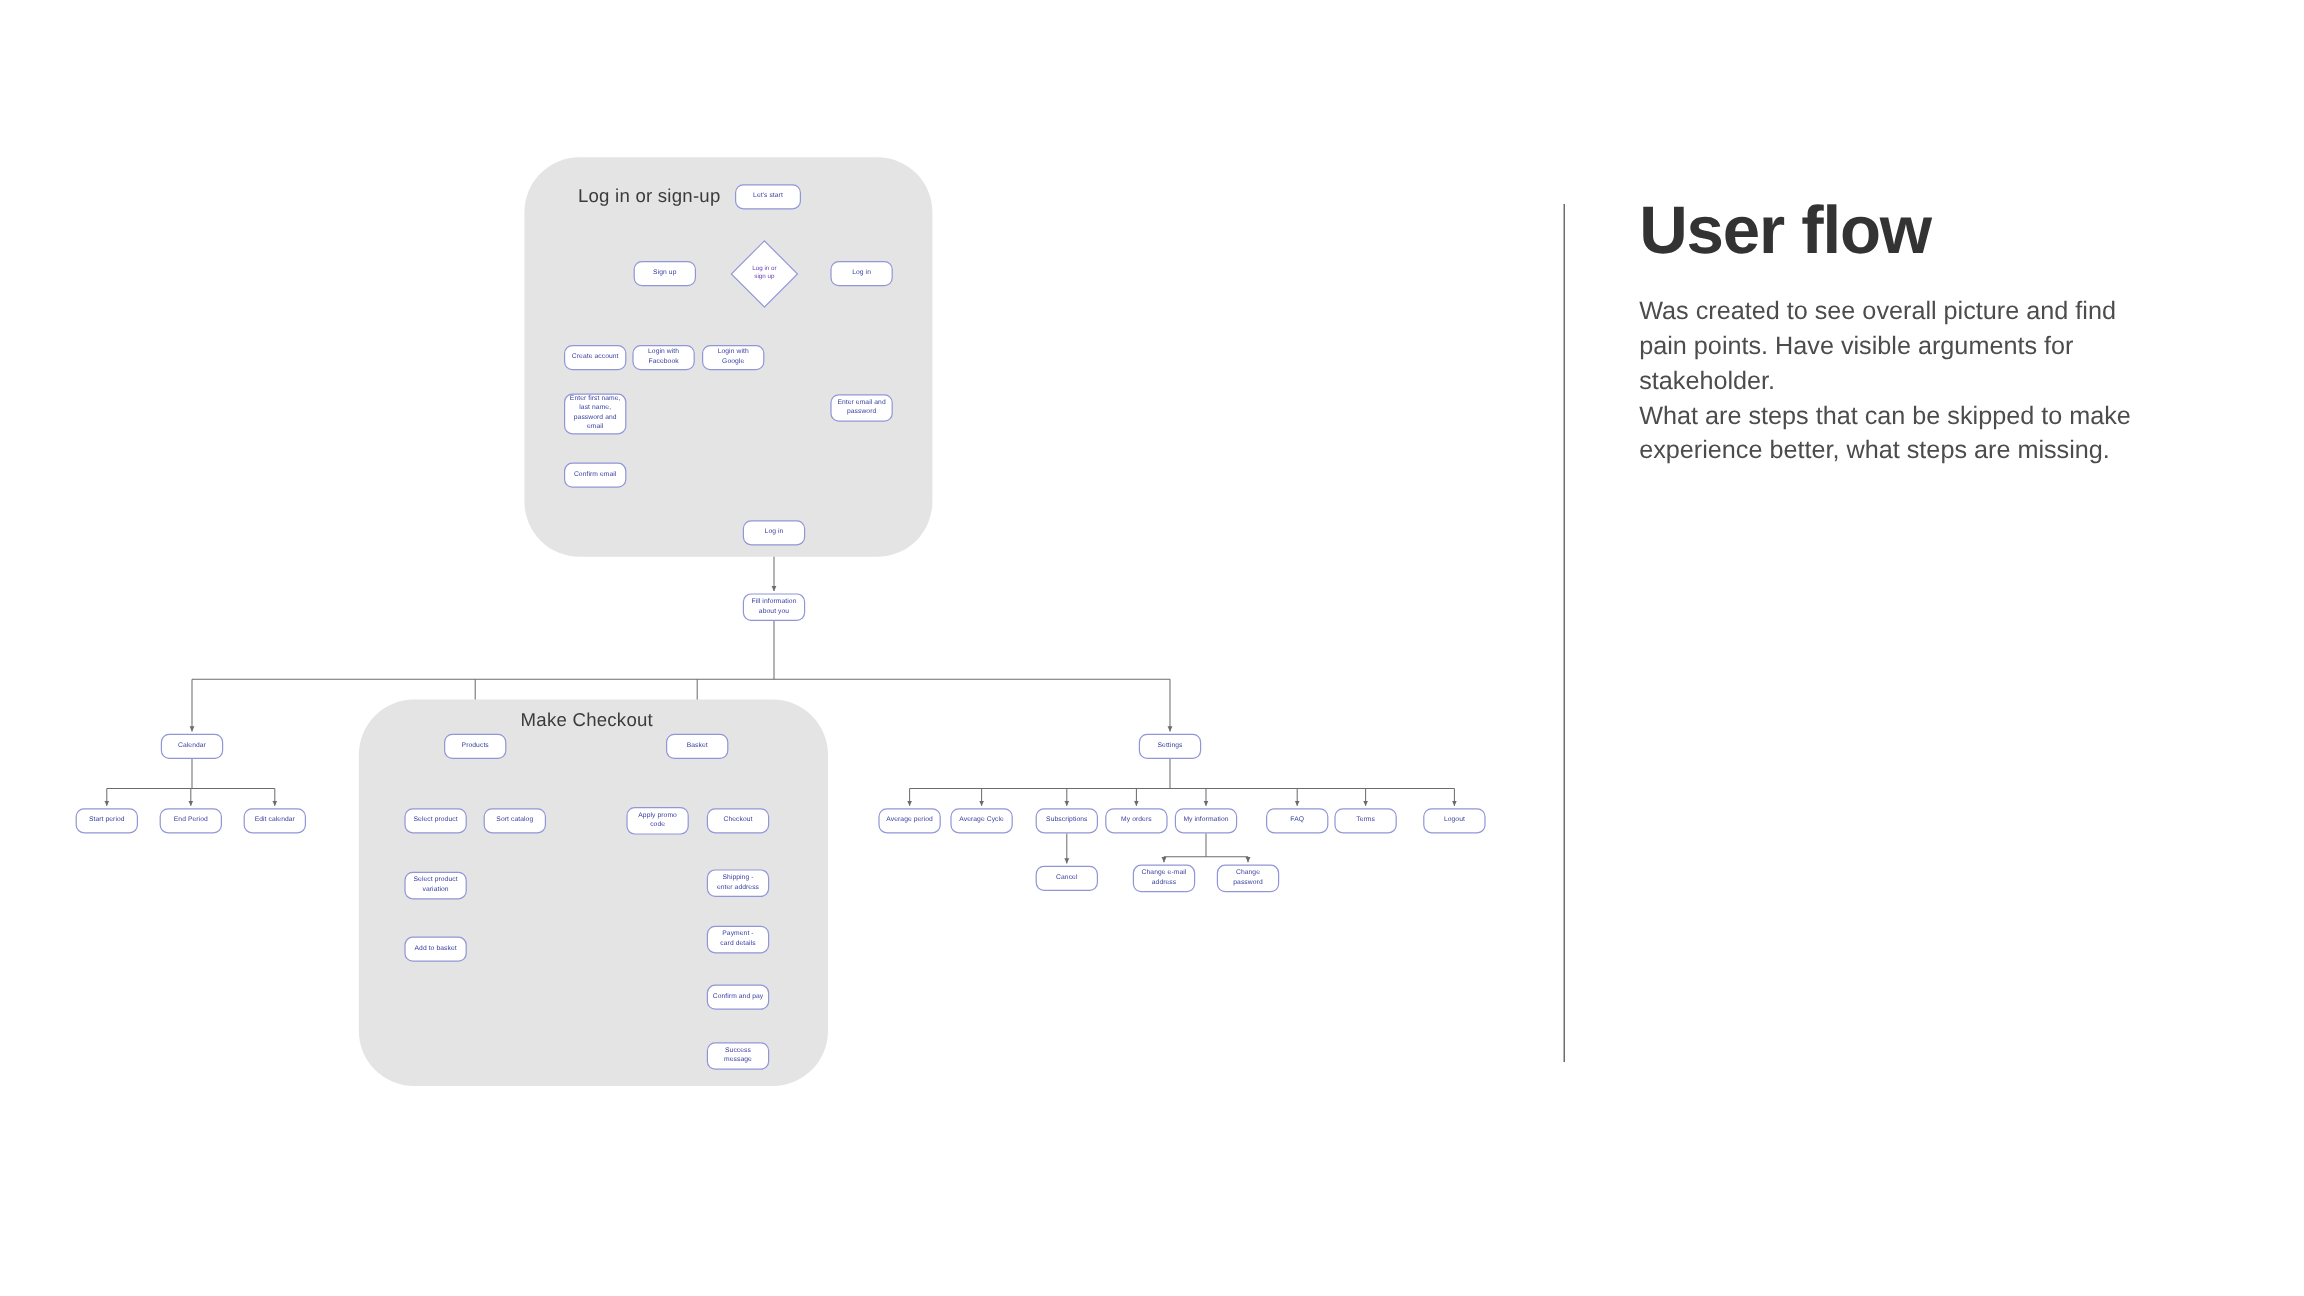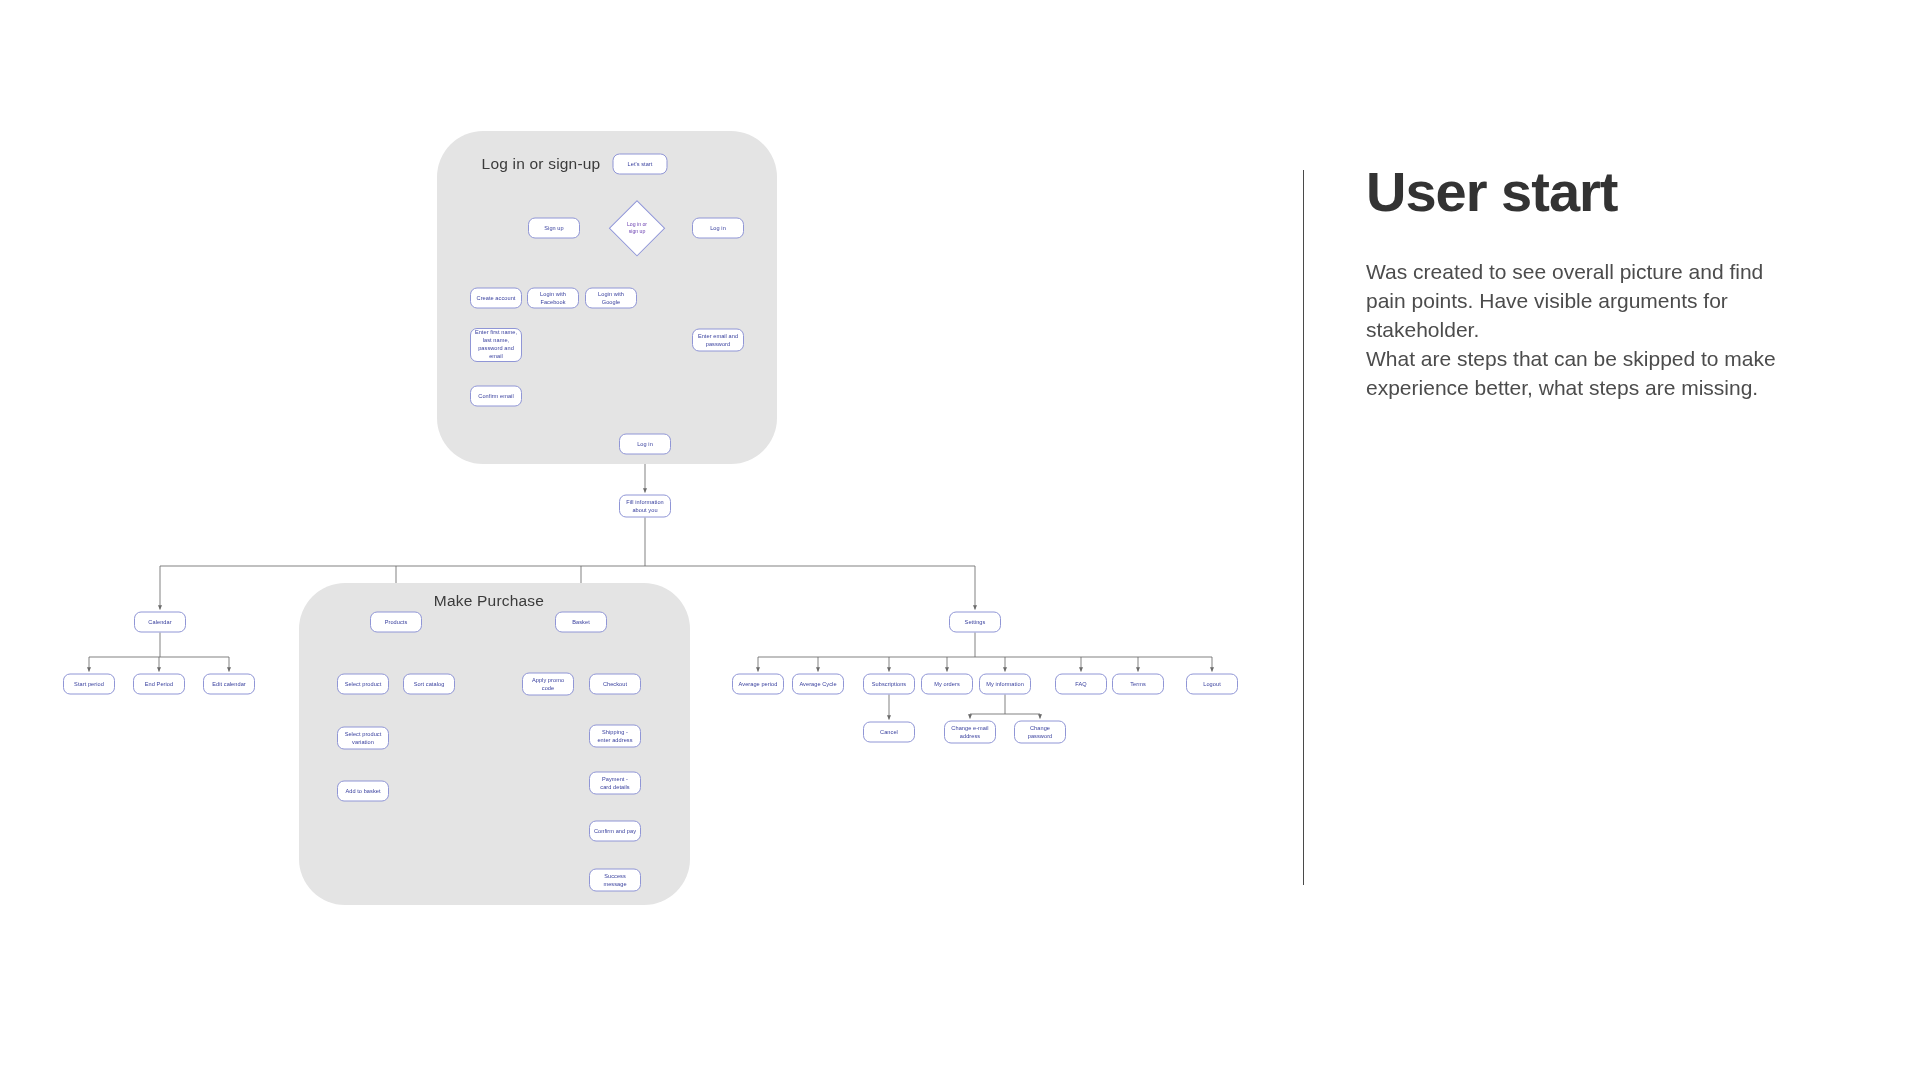--- a/index.html
+++ b/index.html
@@ -74,21 +74,21 @@
   .panel{position:absolute;left:1366px;top:163px;width:420px;}
   .panel h1{
     margin:0;
     font-size:56px;
     font-weight:bold;
     color:#333333;
     letter-spacing:-1px;
     line-height:1.05;
   }
   .panel p{
-    margin:36px 0 0 0;
+    margin:24px 0 0 0;
     font-size:21px;
     line-height:1.38;
     color:#4c4c4c;
     white-space:pre-line;
   }
 </style>
 </head>
 <body>
 
 <div id="canvas">
@@ -158,21 +158,21 @@
         <path d="M970,714 L1040,714"></path>
         <path d="M970,714 L970,718.5" marker-end="url(#ah)"></path>
         <path d="M1040,714 L1040,718.5" marker-end="url(#ah)"></path>
       </g>
   </svg>
 
   <div id="groups-layer">
       <div class="group" style="left: 437px; top: 131px; width: 340px; height: 333px;"></div>
       <div class="group-title" style="left: 541px; top: 155px;">Log in or sign-up</div>
       <div class="group" style="left: 299px; top: 583px; width: 391px; height: 322px;"></div>
-      <div class="group-title" style="left: 489px; top: 592px;">Make Purchase</div>
+      <div class="group-title" style="left: 489px; top: 592px;">Make Checkout</div>
     </div>
   <div id="nodes-layer">
       <div class="node" style="left: 640px; top: 164px; width: 55px; height: 21px;">
         <span>Let's start</span>
       </div>
       <div class="diamond-shape" style="left: 637px; top: 228px; width: 39.6px; height: 39.6px;"></div>
       <div class="diamond-label" style="left: 637px; top: 228px;">Log in or<br>sign up</div>
       <div class="node" style="left: 554px; top: 228px; width: 52px; height: 21px;">
         <span>Sign up</span>
       </div>
@@ -286,16 +286,16 @@
       </div>
       <div class="node" style="left: 1040px; top: 732px; width: 52px; height: 23px;">
         <span>Change<br>password</span>
       </div>
     </div>
 </div>
 
 <div class="divider"></div>
 
 <div class="panel">
-  <h1>User start</h1>
+  <h1>User flow</h1>
   <p>Was created to see overall picture and find pain points. Have visible arguments for stakeholder.
  What are steps that can be skipped to make experience better, what steps are missing.</p>
 </div>
 
 </body></html>

